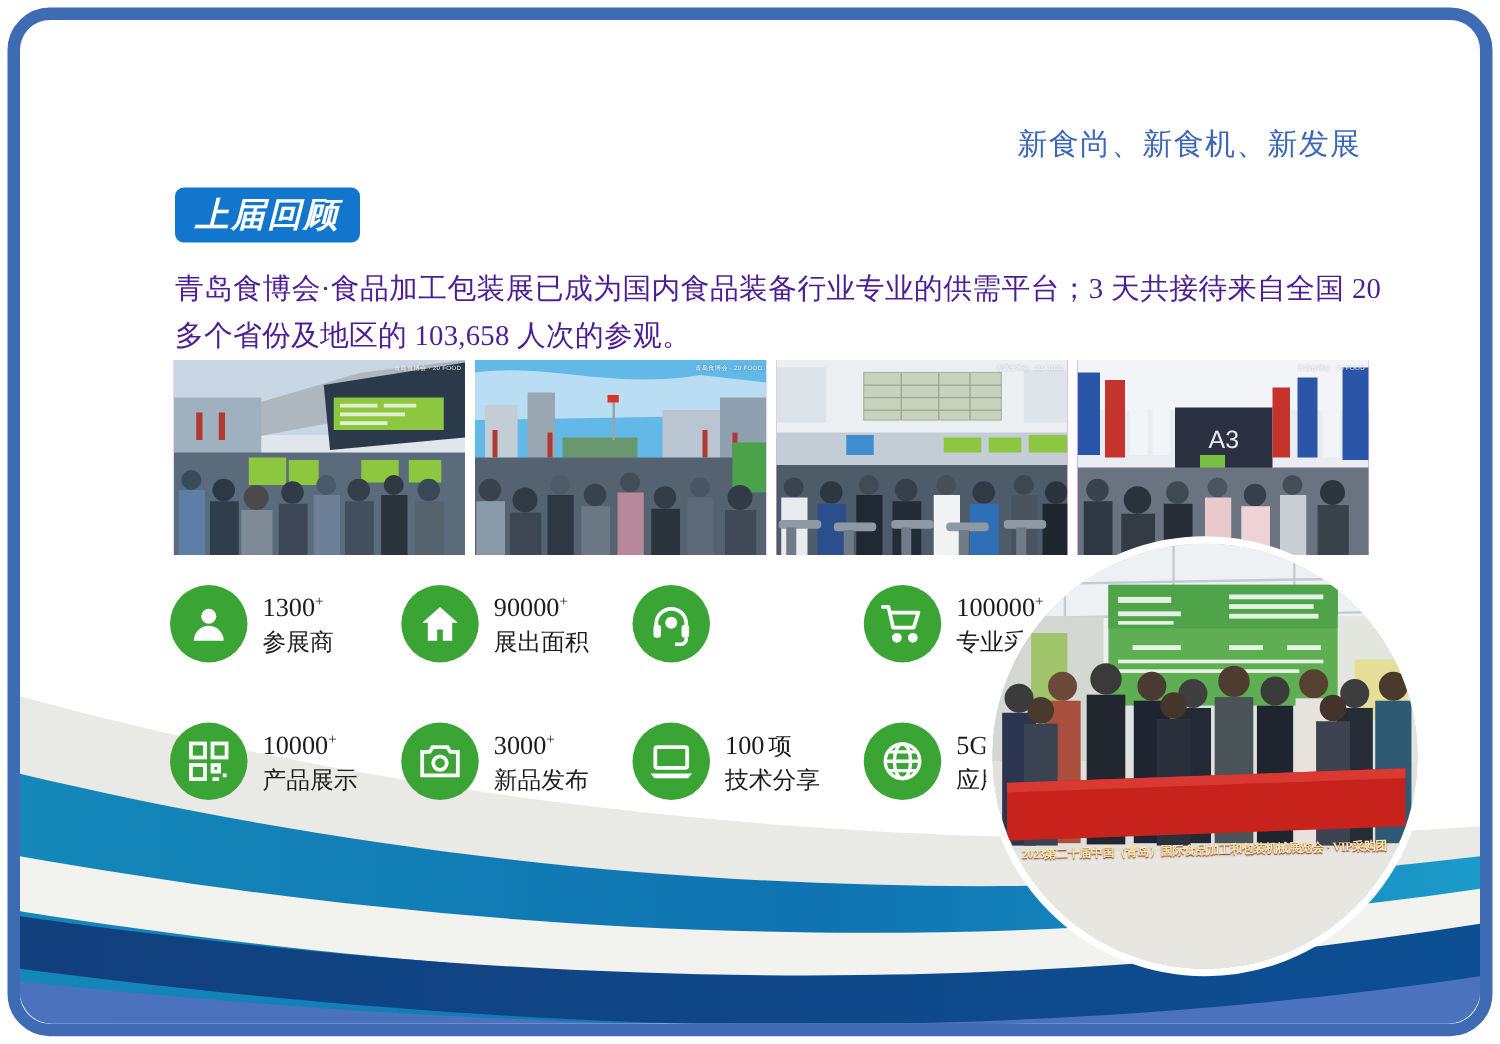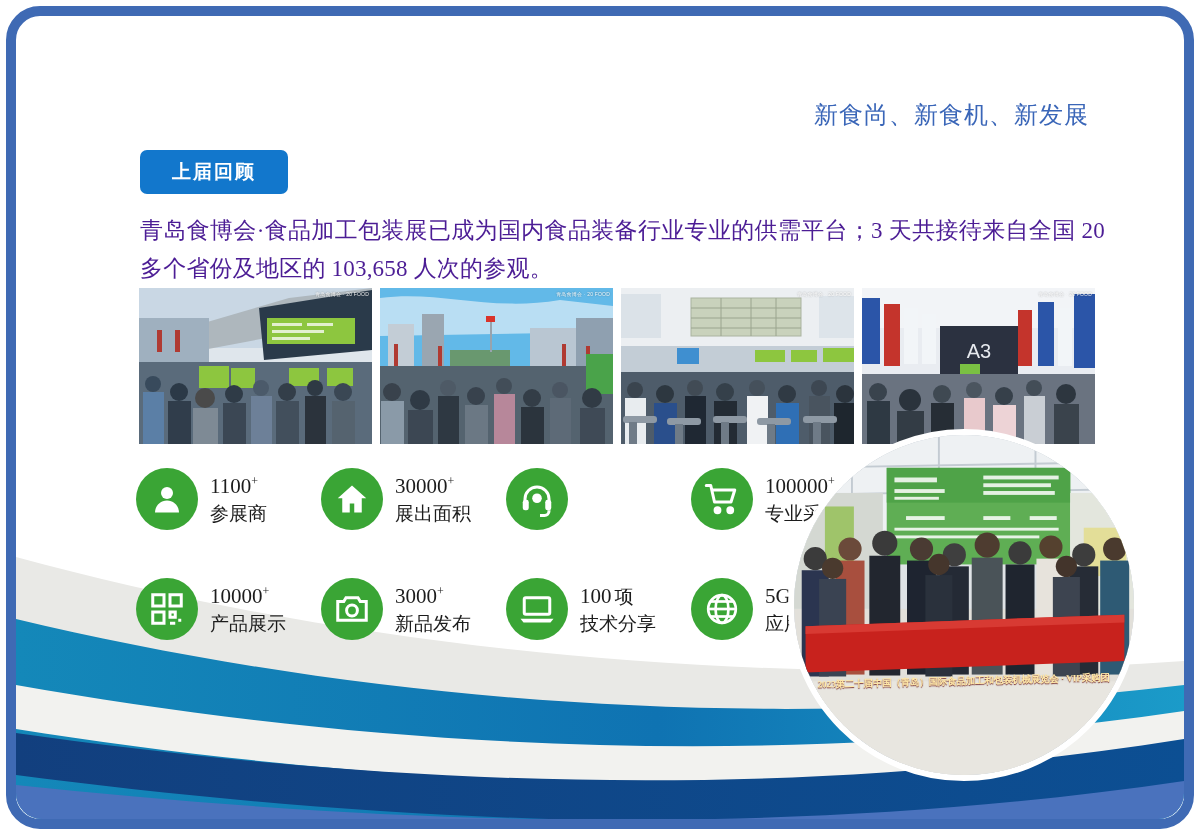--- a/index.html
+++ b/index.html
@@ -58,27 +58,28 @@
 
   
   .badge {
     position: absolute;
     left: 124px; top: 134px;
     width: 148px; height: 44px;
     background: #1277cc;
     border-radius: 7px;
     color: #ffffff;
     font-family: "Liberation Sans", "DejaVu Sans", sans-serif;
-    font-size: 19px;
+    font-size: 27px;
     font-weight: bold;
     letter-spacing: 2px;
     display: flex;
     align-items: center;
     justify-content: center;
     z-index: 12;
+    font-style: italic;
   }
 
   
   .intro {
     position: absolute;
     left: 124px; top: 196px;
     width: 965px;
     font-size: 23px;
     line-height: 38px;
     color: #4c1d95;
@@ -414,35 +415,35 @@
 
       <div class="stat">
         <div class="stat-icon">
           <svg viewBox="0 0 24 24" fill="#ffffff">
               <circle cx="12" cy="8" r="4"></circle>
               <path d="M4 21c0-4.4 3.6-8 8-8s8 3.6 8 8z"></path>
             </svg>
         </div>
         <div class="stat-text">
           <div class="stat-num">
-            <span>1100</span><sup>+</sup><span class="unit"></span>
+            <span>1300</span><sup>+</sup><span class="unit"></span>
           </div>
           <div class="stat-label">参展商</div>
         </div>
       </div>
 
       <div class="stat">
         <div class="stat-icon">
           <svg viewBox="0 0 24 24" fill="#ffffff">
               <path d="M12 3 2.5 11.5h3V21h5v-6h3v6h5v-9.5h3z"></path>
             </svg>
         </div>
         <div class="stat-text">
           <div class="stat-num">
-            <span>30000</span><sup>+</sup><span class="unit"></span>
+            <span>90000</span><sup>+</sup><span class="unit"></span>
           </div>
           <div class="stat-label">展出面积</div>
         </div>
       </div>
 
       <div class="stat">
         <div class="stat-icon">
           <svg viewBox="0 0 24 24" fill="none" stroke="#ffffff" stroke-width="2">
             <path d="M4 13v-1a8 8 0 0 1 16 0v1"></path>
             <rect x="2.5" y="12.5" width="4" height="7" rx="1.6" fill="#ffffff" stroke="none"></rect>

